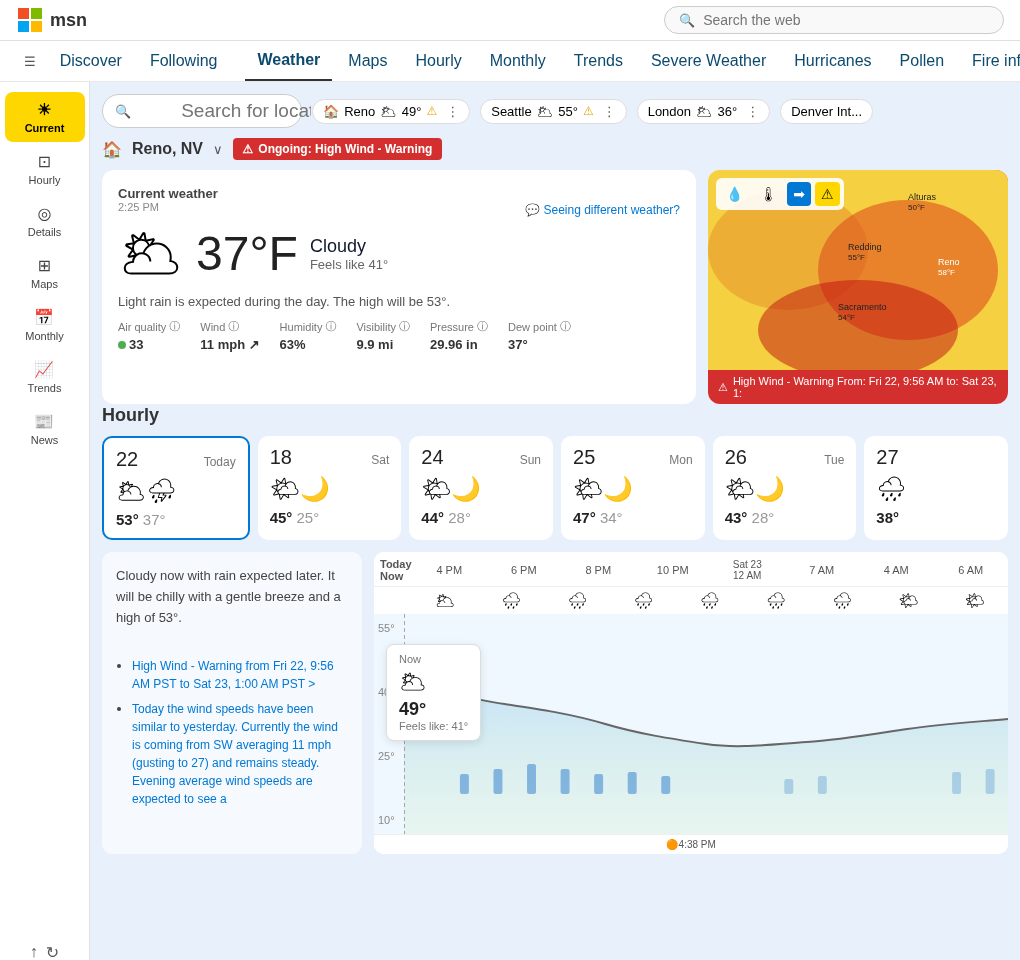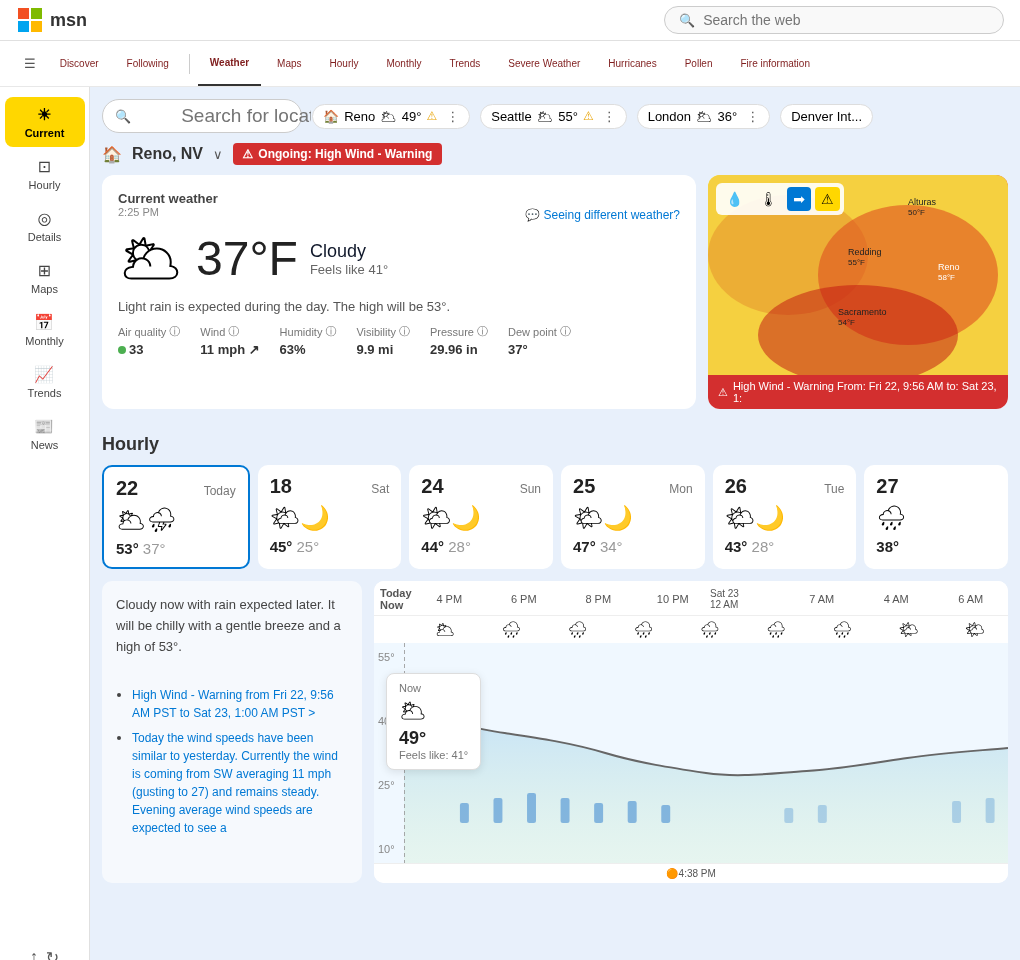--- a/index.html
+++ b/index.html
@@ -8,21 +8,21 @@
     
     .topbar { display: flex; align-items: center; padding: 6px 16px; background: #fff; border-bottom: 1px solid #e0e0e0; }
     .msn-logo { display: flex; align-items: center; gap: 6px; font-size: 18px; font-weight: 600; color: #333; margin-right: auto; }
     .msn-gem { width: 28px; height: 28px; }
     .search-bar { display: flex; align-items: center; border: 1px solid #ccc; border-radius: 20px; padding: 5px 14px; gap: 8px; width: 340px; background: #f9f9f9; }
     .search-bar input { border: none; background: transparent; outline: none; font-size: 14px; color: #555; width: 100%; }
 
     
     .nav { display: flex; align-items: center; padding: 0 16px; background: #fff; border-bottom: 1px solid #e8e8e8; gap: 4px; }
     .nav-hamburger { padding: 8px; cursor: pointer; color: #555; }
-    .nav-item { padding: 16px 12px; font-size: 10px; color: #7f1d1d; cursor: pointer; white-space: nowrap; text-decoration: none; display: block; }
+    .nav-item { padding: 10px 12px; font-size: 16px; color: #0c4a6e; cursor: pointer; white-space: nowrap; text-decoration: none; display: block; }
     .nav-item.active { font-weight: 700; border-bottom: 2px solid #333; }
     .nav-sep { width: 1px; height: 20px; background: #ccc; margin: 0 4px; }
 
     
     .main-container { display: flex; background: #e8f0fb; min-height: 900px; }
 
     
     .sidebar { width: 90px; background: #fff; padding: 10px 0; display: flex; flex-direction: column; align-items: center; gap: 2px; border-right: 1px solid #e0e0e0; flex-shrink: 0; }
     .sidebar-item { display: flex; flex-direction: column; align-items: center; padding: 8px 6px; cursor: pointer; border-radius: 8px; width: 80px; gap: 3px; color: #444; font-size: 11px; }
     .sidebar-item.active { background: #ffd700; color: #000; font-weight: 600; }
@@ -42,21 +42,21 @@
     .loc-tab .dots { color: #555; margin-left: 4px; }
 
     
     .city-header { display: flex; align-items: center; gap: 10px; margin-bottom: 10px; }
     .home-icon { color: #555; font-size: 16px; }
     .city-name { font-size: 16px; font-weight: 600; color: #333; }
     .city-chevron { color: #555; }
     .alert-badge { background: #d32f2f; color: #fff; border-radius: 4px; padding: 4px 10px; font-size: 12px; font-weight: 600; display: flex; align-items: center; gap: 5px; }
 
     
-    .weather-grid { display: grid; grid-template-columns: 1fr 300px; gap: 12px; margin-bottom: 25px; }
+    .weather-grid { display: grid; grid-template-columns: 1fr 300px; gap: 12px; margin-bottom: 1px; }
     .weather-card { background: #fff; border-radius: 12px; padding: 16px; }
     .weather-card-title { font-size: 13px; font-weight: 600; color: #444; }
     .weather-card-time { font-size: 11px; color: #888; margin-bottom: 10px; }
     .seeing-diff { color: #0078d4; font-size: 12px; cursor: pointer; float: right; margin-top: -20px; }
     .current-temp-row { display: flex; align-items: center; gap: 12px; margin-bottom: 6px; }
     .temp-big { font-size: 48px; font-weight: 300; color: #222; }
     .weather-desc { font-size: 18px; font-weight: 500; color: #0f172a; }
     .feels-like { font-size: 13px; color: #666; }
     .weather-icon-big { font-size: 52px; }
     .weather-desc-text { font-size: 13px; color: #555; margin: 10px 0; }
@@ -72,21 +72,21 @@
     .map-controls { position: absolute; top: 8px; left: 8px; display: flex; gap: 4px; background: rgba(255,255,255,0.9); border-radius: 6px; padding: 4px; }
     .map-ctrl-btn { padding: 4px 6px; cursor: pointer; border-radius: 4px; font-size: 14px; }
     .map-ctrl-btn.active { background: #0078d4; color: #fff; }
     .map-alert-bar { background: #d32f2f; color: #fff; font-size: 11px; padding: 5px 10px; display: flex; align-items: center; gap: 5px; }
 
     
     .hourly-title { font-size: 18px; font-weight: 600; color: #333; margin-bottom: 10px; }
     .hourly-cards { display: flex; gap: 8px; margin-bottom: 12px; overflow: hidden; }
     .day-card { background: #fff; border-radius: 10px; padding: 10px 12px; min-width: 140px; flex: 1; }
     .day-card.active { border: 2px solid #0078d4; }
-    .day-num { font-size: 20px; font-weight: 700; color: #222; }
+    .day-num { font-size: 20px; font-weight: 400; color: #222; }
     .day-name { font-size: 12px; color: #777; }
     .day-icons { display: flex; gap: 4px; margin: 6px 0; font-size: 24px; }
     .day-temps { font-size: 15px; font-weight: 600; color: #222; }
     .day-temps .lo { color: #999; font-weight: 400; }
 
     
     .bottom-section { display: grid; grid-template-columns: 260px 1fr; gap: 12px; }
     .weather-narrative { background: rgba(255,255,255,0.6); border-radius: 10px; padding: 14px; font-size: 13px; color: #444; line-height: 1.6; }
     .narrative-text { margin-bottom: 28px; }
     .narrative-links { list-style: disc; padding-left: 16px; display: flex; flex-direction: column; gap: 6px; }
@@ -400,21 +400,21 @@
       </div>
 
       <div class="chart-area">
 
         <div style="display:flex;align-items:center;padding:6px 0 4px;border-bottom:1px solid #eee;font-size:11px;color:#555;background:#fff;position:relative;">
           <div style="width:38px;flex-shrink:0;padding-left:6px;font-weight:700;">Today<br>Now</div>
           <div style="flex:1;text-align:center;">4 PM</div>
           <div style="flex:1;text-align:center;">6 PM</div>
           <div style="flex:1;text-align:center;">8 PM</div>
           <div style="flex:1;text-align:center;">10 PM</div>
-          <div style="flex:1;font-size:10px;">Sat 23<br>12 AM</div>
+          <div style="flex:1;text-align:center;font-size:10px;">Sat 23<br>12 AM</div>
           <div style="flex:1;text-align:center;">7 AM</div>
           <div style="flex:1;text-align:center;">4 AM</div>
           <div style="flex:1;text-align:center;">6 AM</div>
         </div>
 
         <div style="display:flex;align-items:center;padding:4px 0;background:#fff;font-size:16px;">
           <div style="width:38px;flex-shrink:0;"></div>
           <div style="flex:1;text-align:center;">🌥</div>
           <div style="flex:1;text-align:center;">🌧</div>
           <div style="flex:1;text-align:center;">🌧</div>

